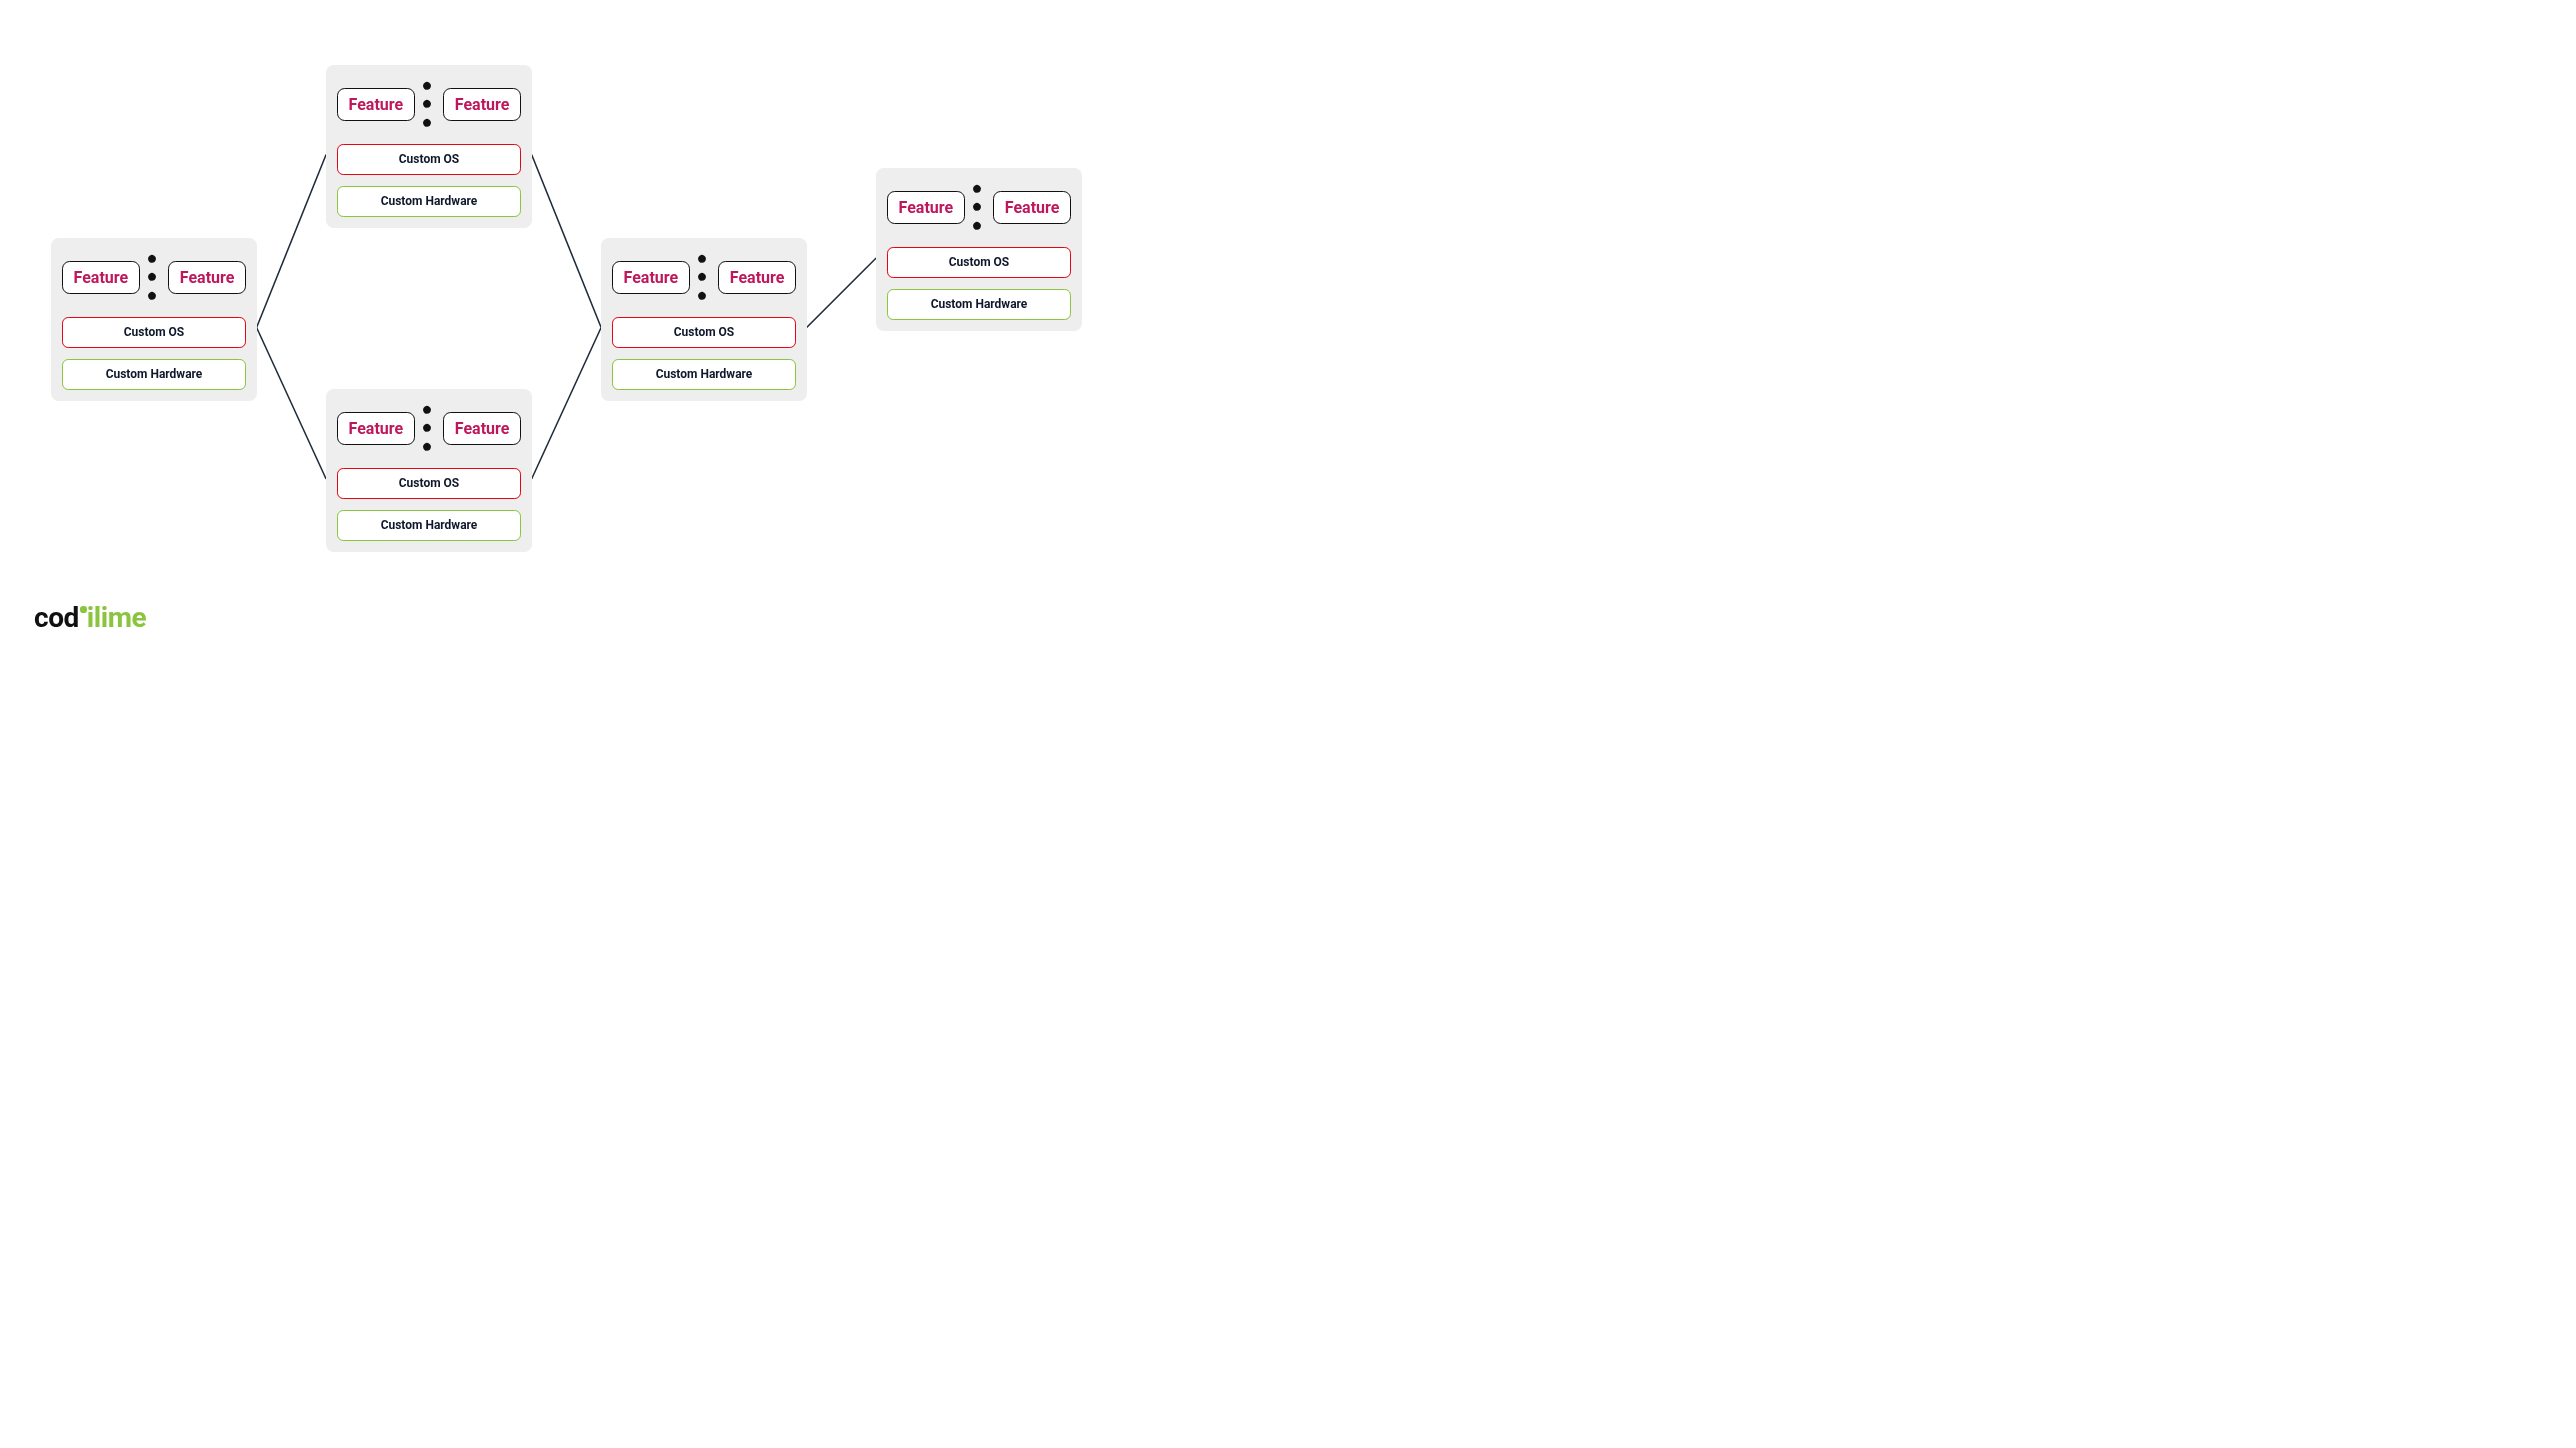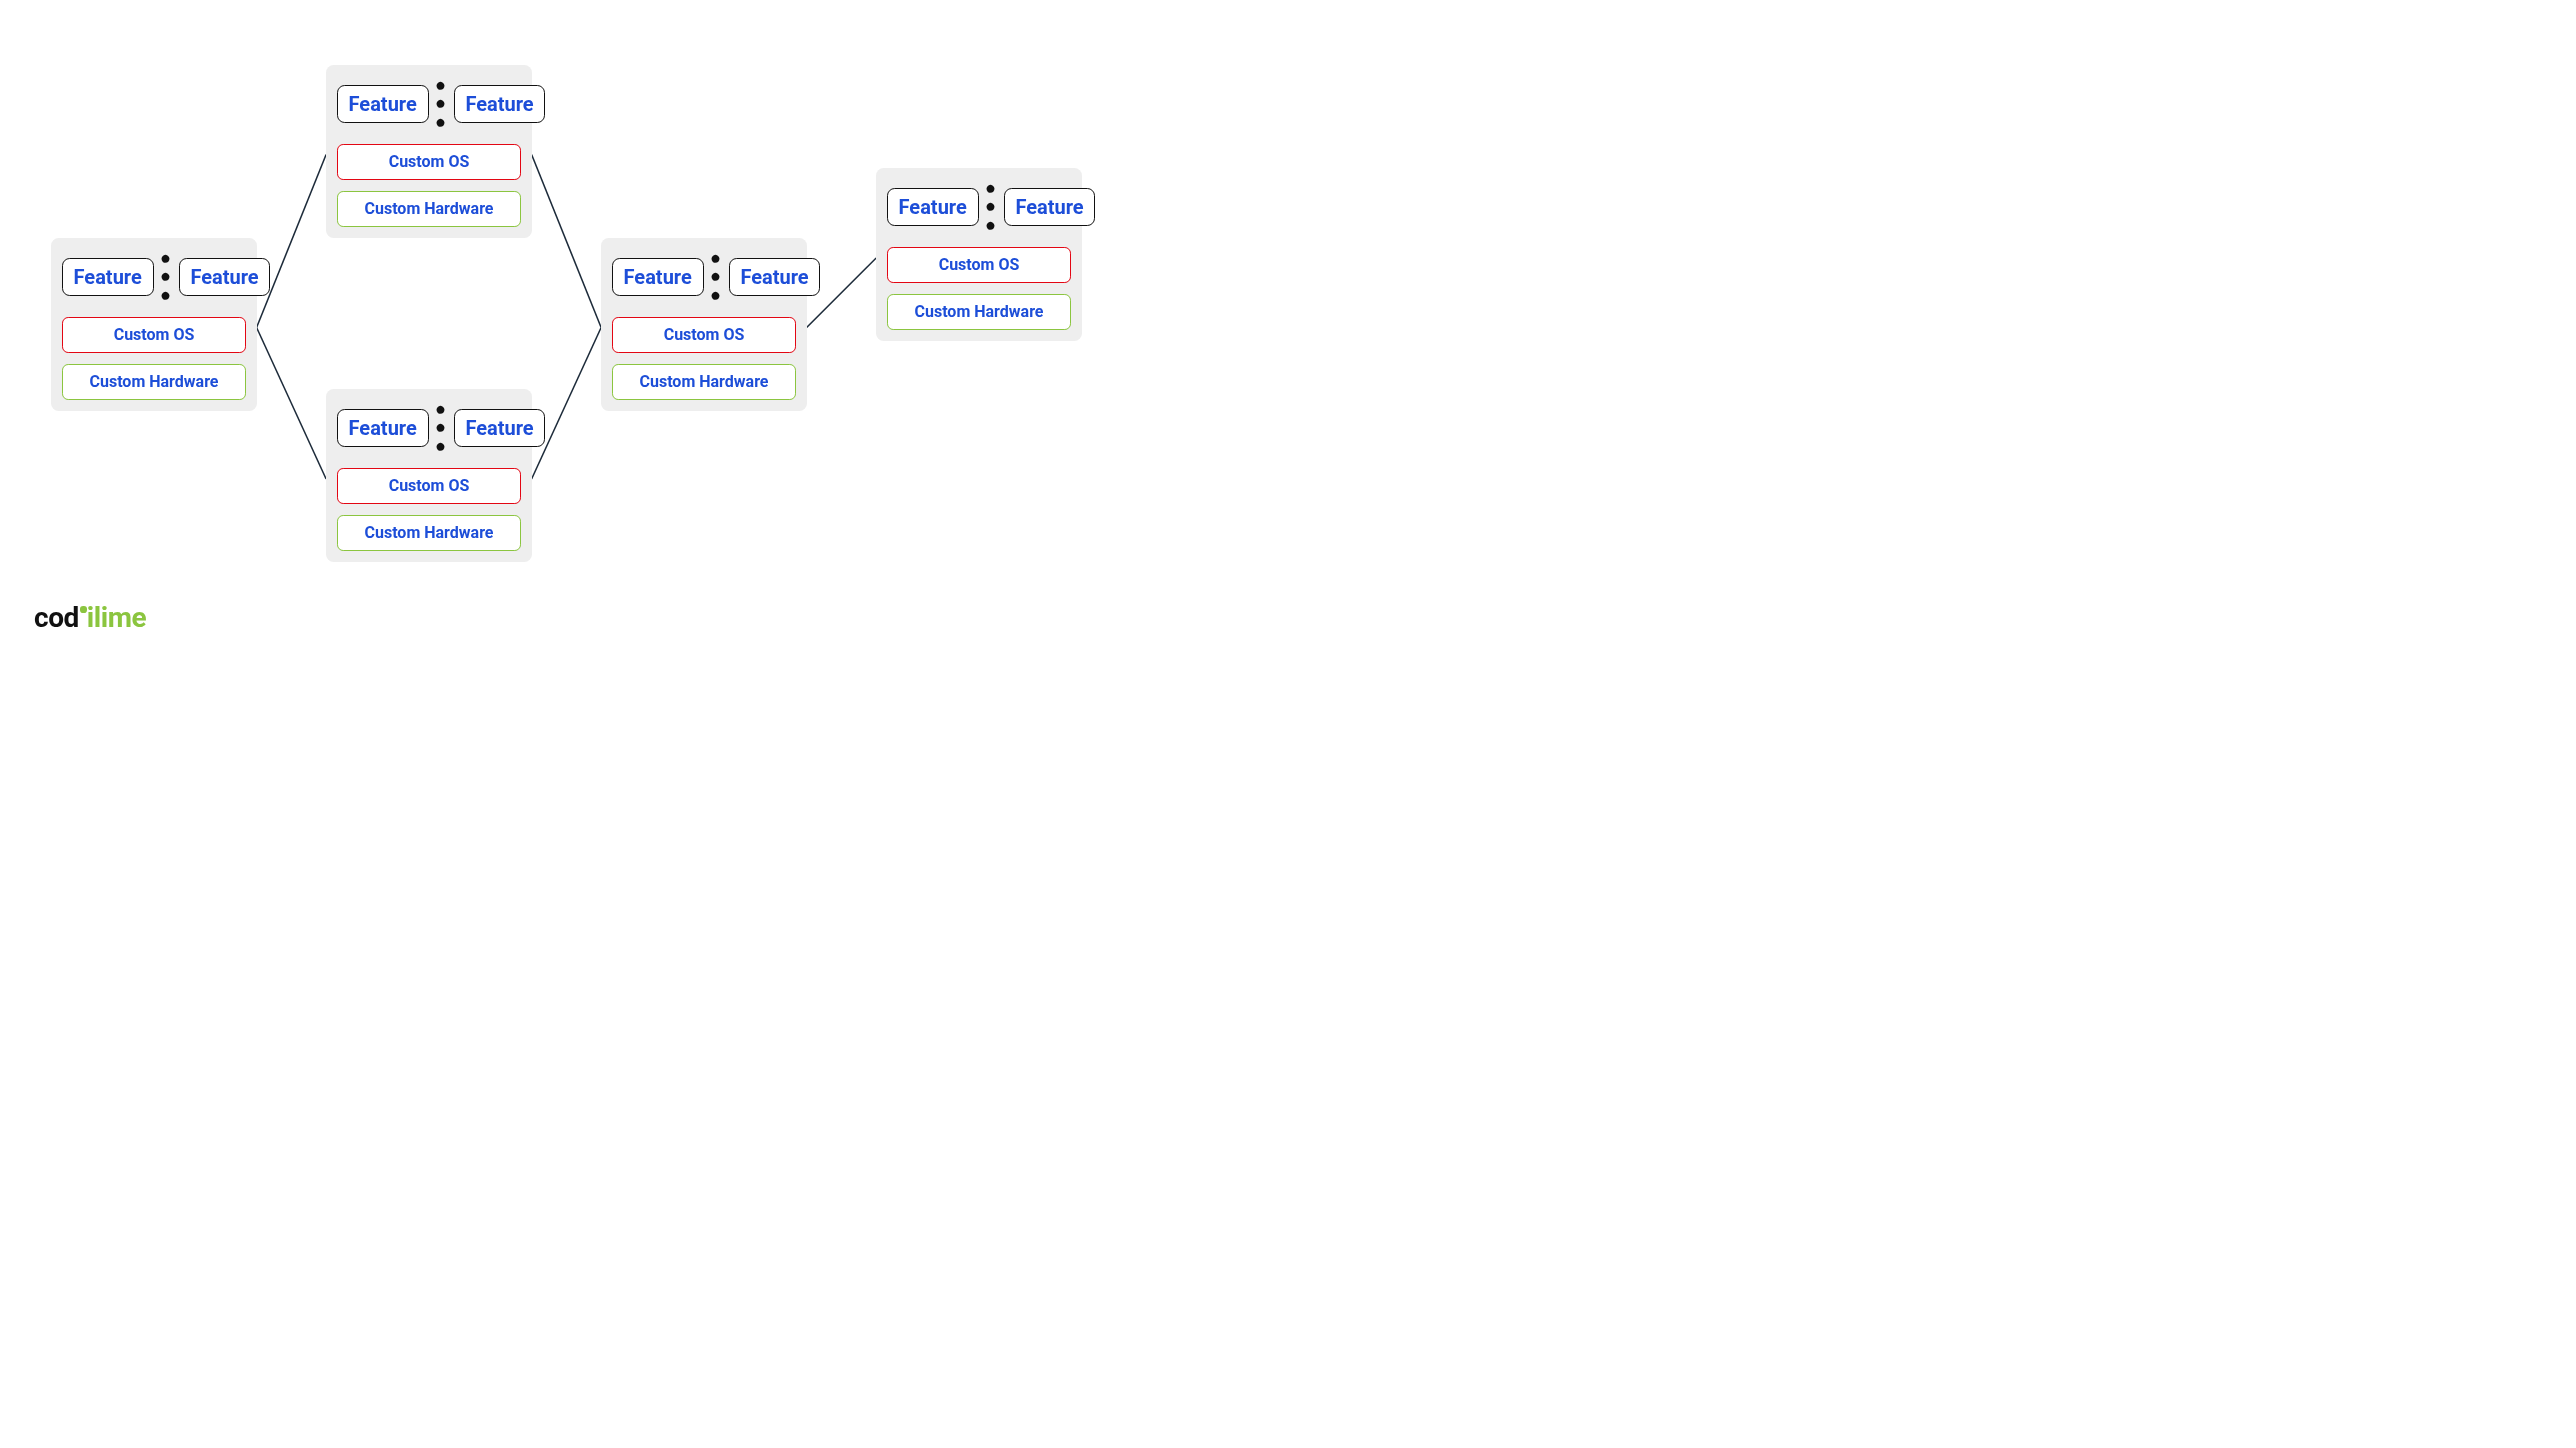--- a/index.html
+++ b/index.html
@@ -38,40 +38,40 @@
     gap: 6.2px;
     margin-bottom: 10.8px;
   }
   .feature-box {
     flex: 0 0 auto;
     background: #ffffff;
     border: 1.5px solid #111;
     border-radius: 7.7px;
     padding: 6.2px 10.8px;
     font-weight: 700;
-    font-size: 20px;
-    color: #1d4ed8;
+    font-size: 16px;
+    color: #be185d;
     text-align: center;
   }
   .dots {
     font-weight: 900;
     font-size: 18.5px;
     color: #111;
     letter-spacing: 1.5px;
     line-height: 1;
     padding-bottom: 1.5px;
   }
   .bar {
     background: #ffffff;
     border: 1.5px solid;
     border-radius: 6.2px;
     padding: 7.7px 9.3px;
     font-weight: 700;
-    font-size: 16px;
-    color: #1d4ed8;
+    font-size: 12px;
+    color: #0f172a;
     text-align: center;
     margin-bottom: 10.8px;
   }
   .bar:last-child { margin-bottom: 0; }
   .bar.os { border-color: #e30613; }
   .bar.hw { border-color: #8bc53f; }
 
   .logo {
     position: absolute;
     left: 34px;

